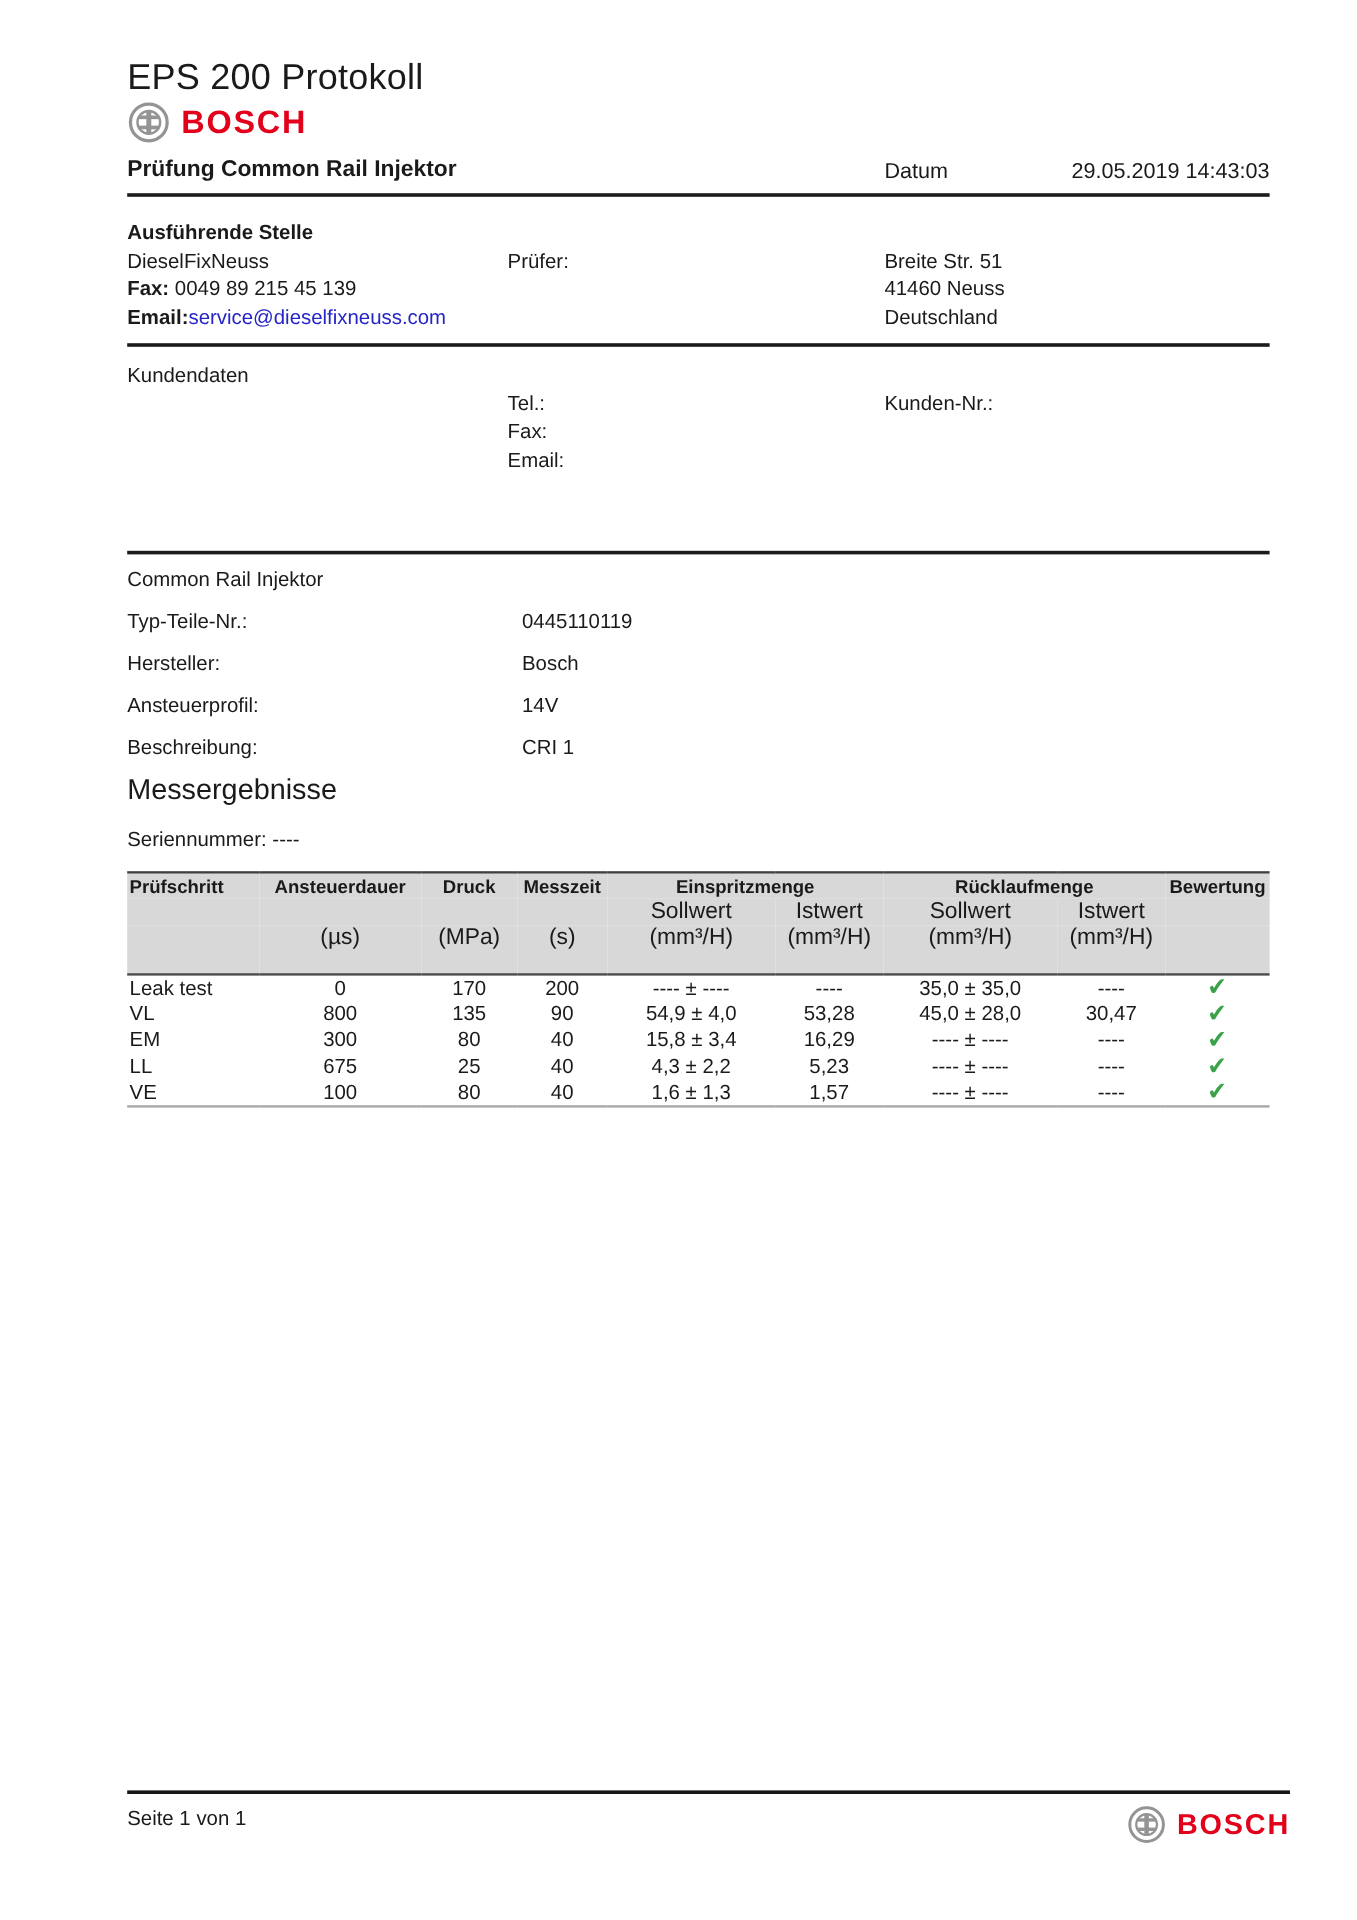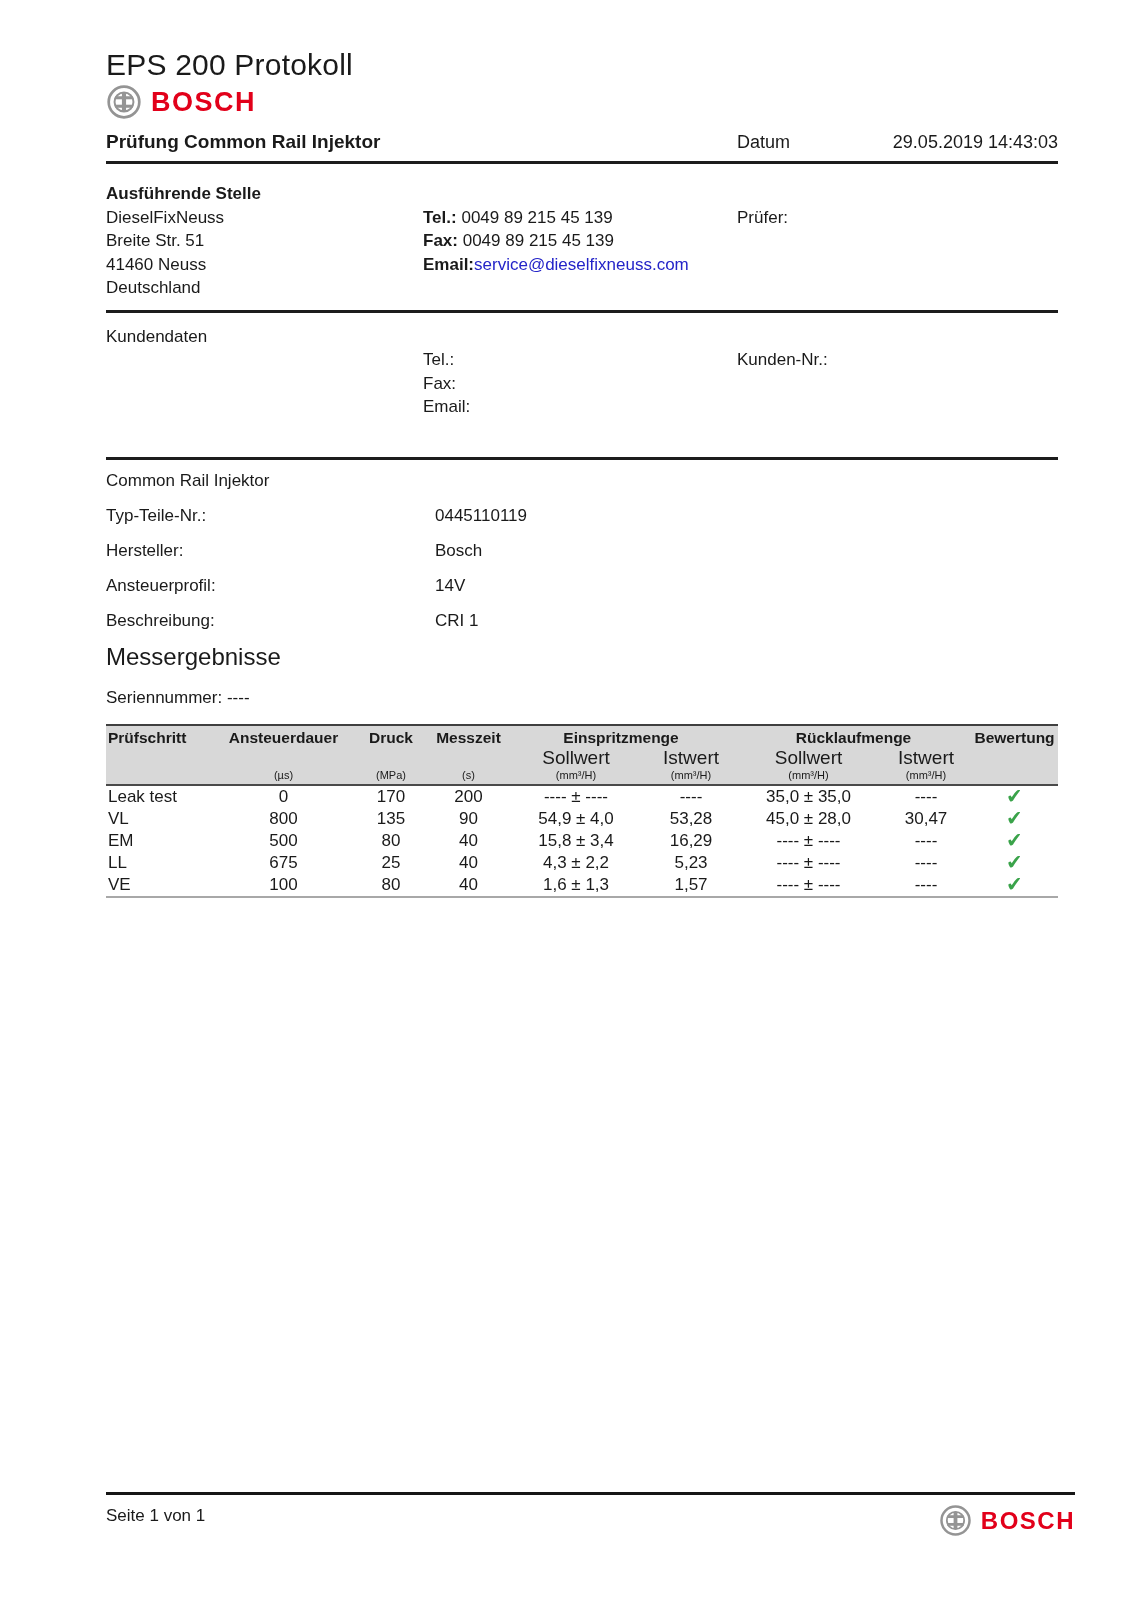--- a/index.html
+++ b/index.html
@@ -27,41 +27,41 @@
   .datum-label { position: absolute; left: 631px; top: 0; font-size: 18px; line-height: 24px; }
   .datum-value { position: absolute; right: 0; top: 0; font-size: 18px; line-height: 24px; }
 
   
   .info-grid { display: grid; grid-template-columns: 317px 314px 1fr; }
   .info-grid > div { font-size: 17px; line-height: 23.5px; }
   .b { font-weight: 700; }
   .link-blue { text-decoration: none; }
 
   .provider { padding-top: 18px; padding-bottom: 10px; border-bottom: 3px solid #1c1c1c; }
-  .customer { padding-top: 12px; padding-bottom: 38px; border-bottom: 3px solid #1c1c1c; }
+  .customer { padding-top: 12px; padding-bottom: 64px; border-bottom: 3px solid #1c1c1c; }
 
   
   .injector { padding-top: 9px; }
   .kv-grid { display: grid; grid-template-columns: 317px 1fr; gap: 12px; }
   .kv-grid > div { font-size: 17px; line-height: 23px; }
 
   .results-heading { margin-top: 12px; font-size: 24px; font-weight: 500; line-height: 26px; }
   .serial-line { margin-top: 17px; font-size: 17px; line-height: 22px; }
 
   
   table.results {
     margin-top: 15px;
     width: 952px;
     border-collapse: collapse;
     table-layout: fixed;
   }
   table.results thead { background: #d8d8d8; }
   table.results thead tr.main th { font-size: 15.5px; font-weight: 700; padding-top: 3px; margin-top: 16px; }
   table.results thead tr.sub th { font-size: 19px; font-weight: 400; }
-  table.results thead tr.units th { font-size: 11px; font-weight: 400; padding-bottom: 3px; }
+  table.results thead tr.units th { font-size: 19px; font-weight: 400; padding-bottom: 18px; }
   table.results th, table.results td { white-space: nowrap; overflow: hidden; }
   table.results thead tr:first-child th { border-top: 2px solid #3f3f3f; }
   table.results thead tr.units th { border-bottom: 2px solid #4a4a4a; }
   table.results td { font-size: 17px; height: 22px; text-align: center; }
   table.results td.step, table.results th.step { text-align: left; padding-left: 2px; }
   table.results th { text-align: center; }
   table.results tbody tr:last-child td { border-bottom: 2px solid #a8a8a8; }
   .check { font-size: 20px; font-weight: 700; line-height: 20px; display: inline-block; transform: rotate(-4deg); }
 
   
@@ -97,24 +97,20 @@
     <span class="datum-label">Datum</span>
     <span class="datum-value">29.05.2019 14:43:03</span>
   </div>
 
   <div class="provider info-grid">
     <div class="b">Ausführende Stelle</div>
     <div></div>
       <div></div>
 
     <div>DieselFixNeuss</div>
-    <div>
-      <span class="b">Tel.:</span>
-      <span>0049 89 215 45 139</span>
-    </div>
     <div>Prüfer:</div>
 
     <div>Breite Str. 51</div>
     <div>
       <span class="b">Fax:</span>
       <span>0049 89 215 45 139</span>
     </div>
     <div></div>
 
     <div>41460 Neuss</div>
@@ -231,21 +227,21 @@
         <td>135</td>
         <td>90</td>
         <td>54,9 ± 4,0</td>
         <td>53,28</td>
         <td>45,0 ± 28,0</td>
         <td>30,47</td>
         <td><span class="check" style="color:#3aa34a">✔</span></td>
       </tr>
       <tr>
         <td class="step">EM</td>
-        <td>500</td>
+        <td>300</td>
         <td>80</td>
         <td>40</td>
         <td>15,8 ± 3,4</td>
         <td>16,29</td>
         <td>---- ± ----</td>
         <td>----</td>
         <td><span class="check" style="color:#3aa34a">✔</span></td>
       </tr>
       <tr>
         <td class="step">LL</td>

